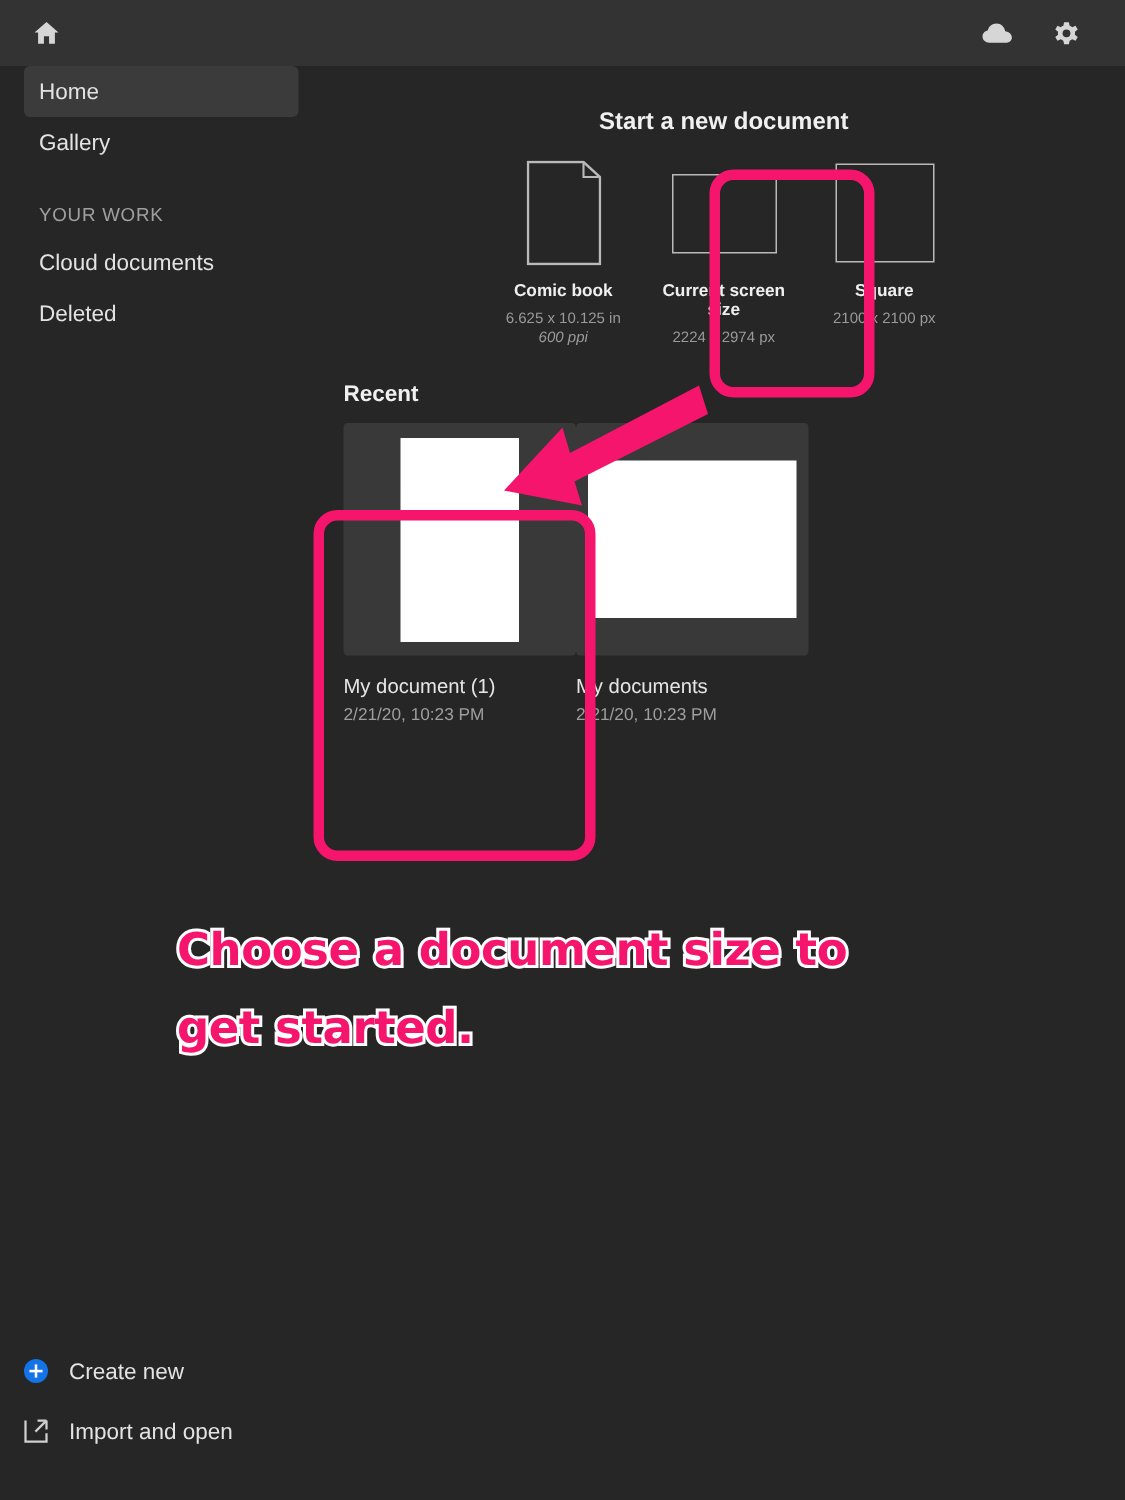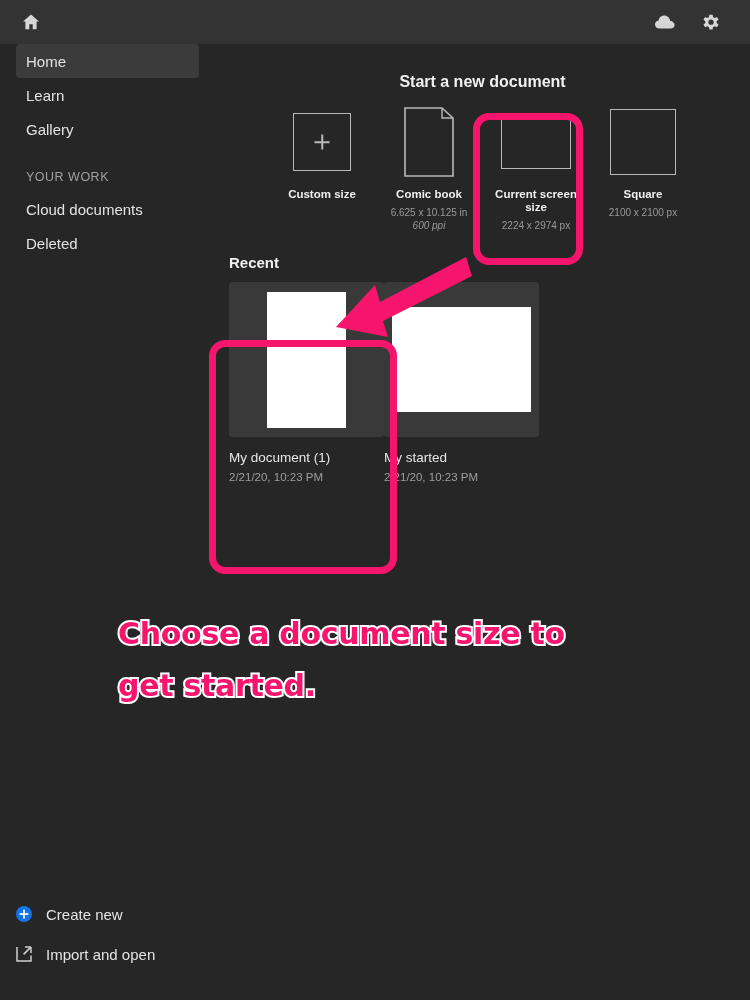--- a/index.html
+++ b/index.html
@@ -186,23 +186,20 @@
         </svg>
       </div>
     </div>
   </div>
 
   <div class="sidebar">
     <div class="nav-item selected">
       <span>Home</span>
     </div>
     <div class="nav-item">
-      <span>Learn</span>
-    </div>
-    <div class="nav-item">
       <span>Gallery</span>
     </div>
 
     <div class="nav-gap"></div>
 
     <div class="nav-section">YOUR WORK</div>
 
     <div class="nav-item">
       <span>Cloud documents</span>
     </div>
@@ -233,32 +230,20 @@
       <span>Import and open</span>
     </div>
   </div>
 
   <div class="main">
 
     <div class="section-title-center">Start a new document</div>
 
     <div class="presets">
 
-      <div class="preset">
-        <div class="preset-art">
-          <div class="sq58 box-outline">
-            <span class="plus-h"></span>
-              <span class="plus-v"></span>
-          </div>
-        </div>
-        <div class="preset-name">Custom size</div>
-        <div class="preset-spec">
-          <span></span>
-        </div>
-      </div>
 
       <div class="preset">
         <div class="preset-art">
           <svg width="50" height="70" viewBox="0 0 50 70" aria-hidden="true">
             <path d="M1 1 L38 1 L49 11 L49 69 L1 69 Z" fill="none" stroke="#b9b9b9" stroke-width="1.6"></path>
             <path d="M38 1 L38 11 L49 11" fill="none" stroke="#b9b9b9" stroke-width="1.4"></path>
           </svg>
         </div>
         <div class="preset-name">Comic book</div>
         <div class="preset-spec">
@@ -296,21 +281,21 @@
           <div class="page-portrait"></div>
         </div>
         <div class="doc-name">My document (1)</div>
         <div class="doc-date">2/21/20, 10:23 PM</div>
       </div>
 
       <div class="doc-card">
         <div class="doc-thumb">
           <div class="page-landscape"></div>
         </div>
-        <div class="doc-name">My started</div>
+        <div class="doc-name">My documents</div>
         <div class="doc-date">2/21/20, 10:23 PM</div>
       </div>
     </div>
   </div>
 
   <div class="anno-box" style="left:473px; top:113px; width:110px; height:152px;"></div>
 
   <div class="anno-box" style="left:209px; top:340px; width:188px; height:234px;"></div>
 
   <svg class="anno-arrow" width="180" height="110" viewBox="0 0 180 110" style="left:330px; top:245px;">

